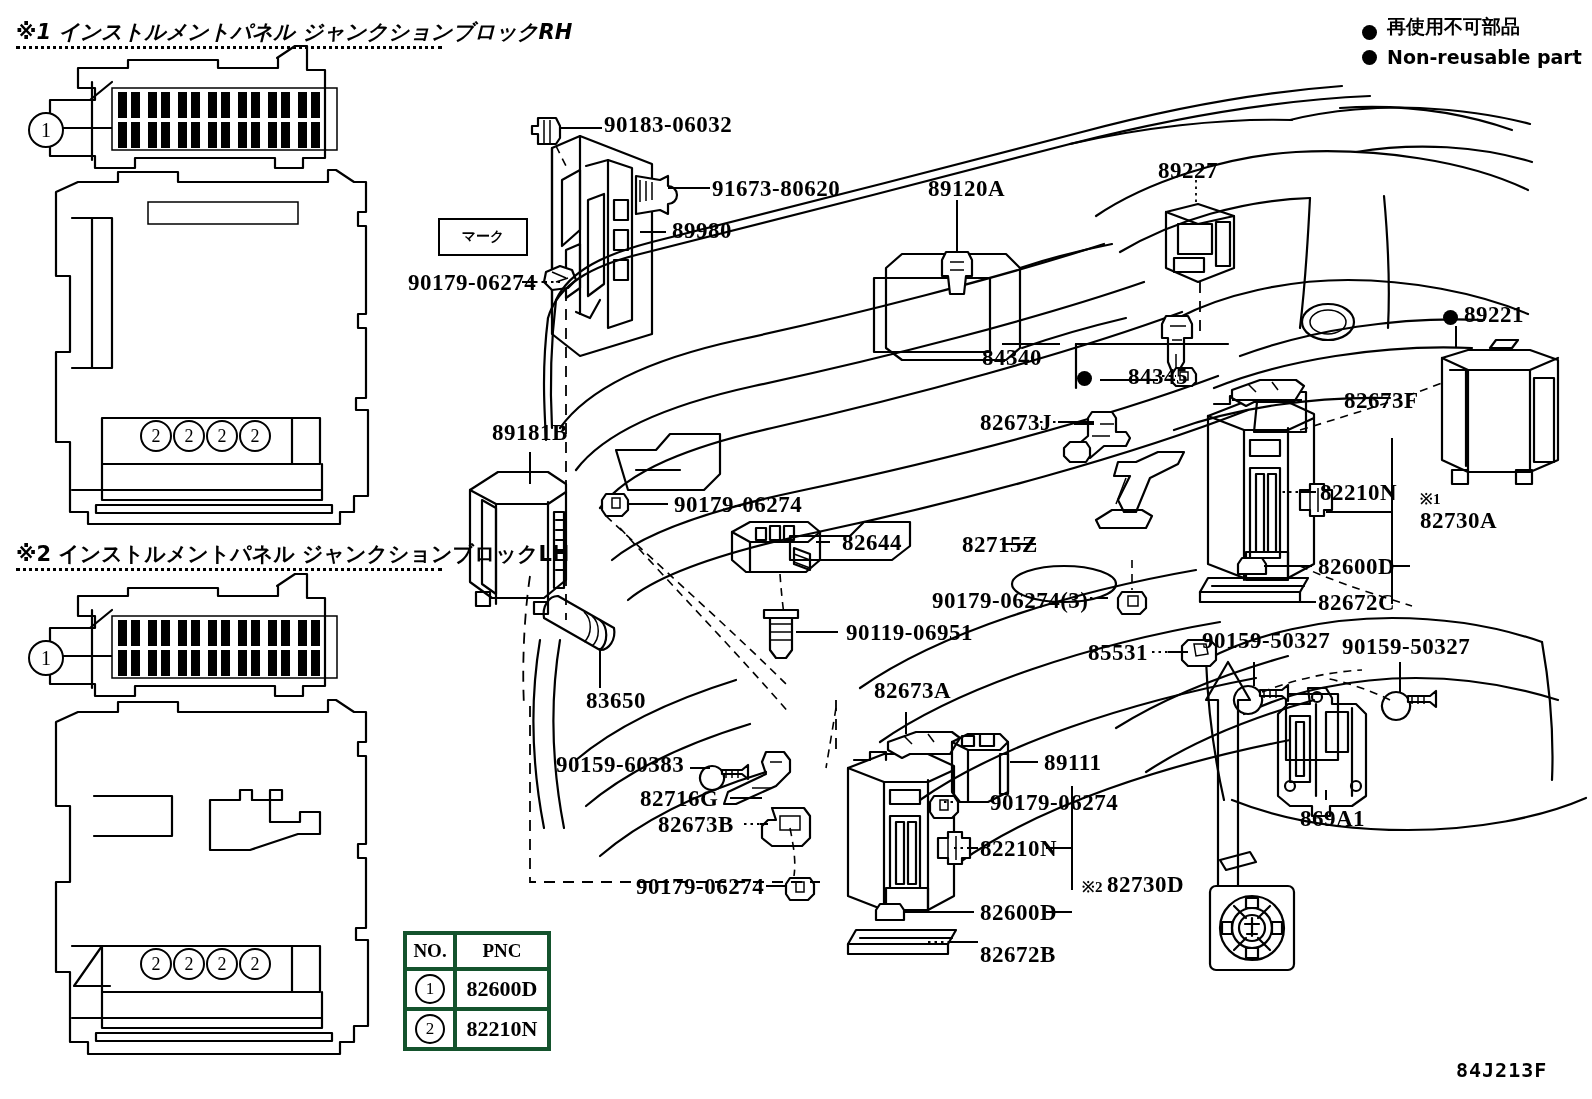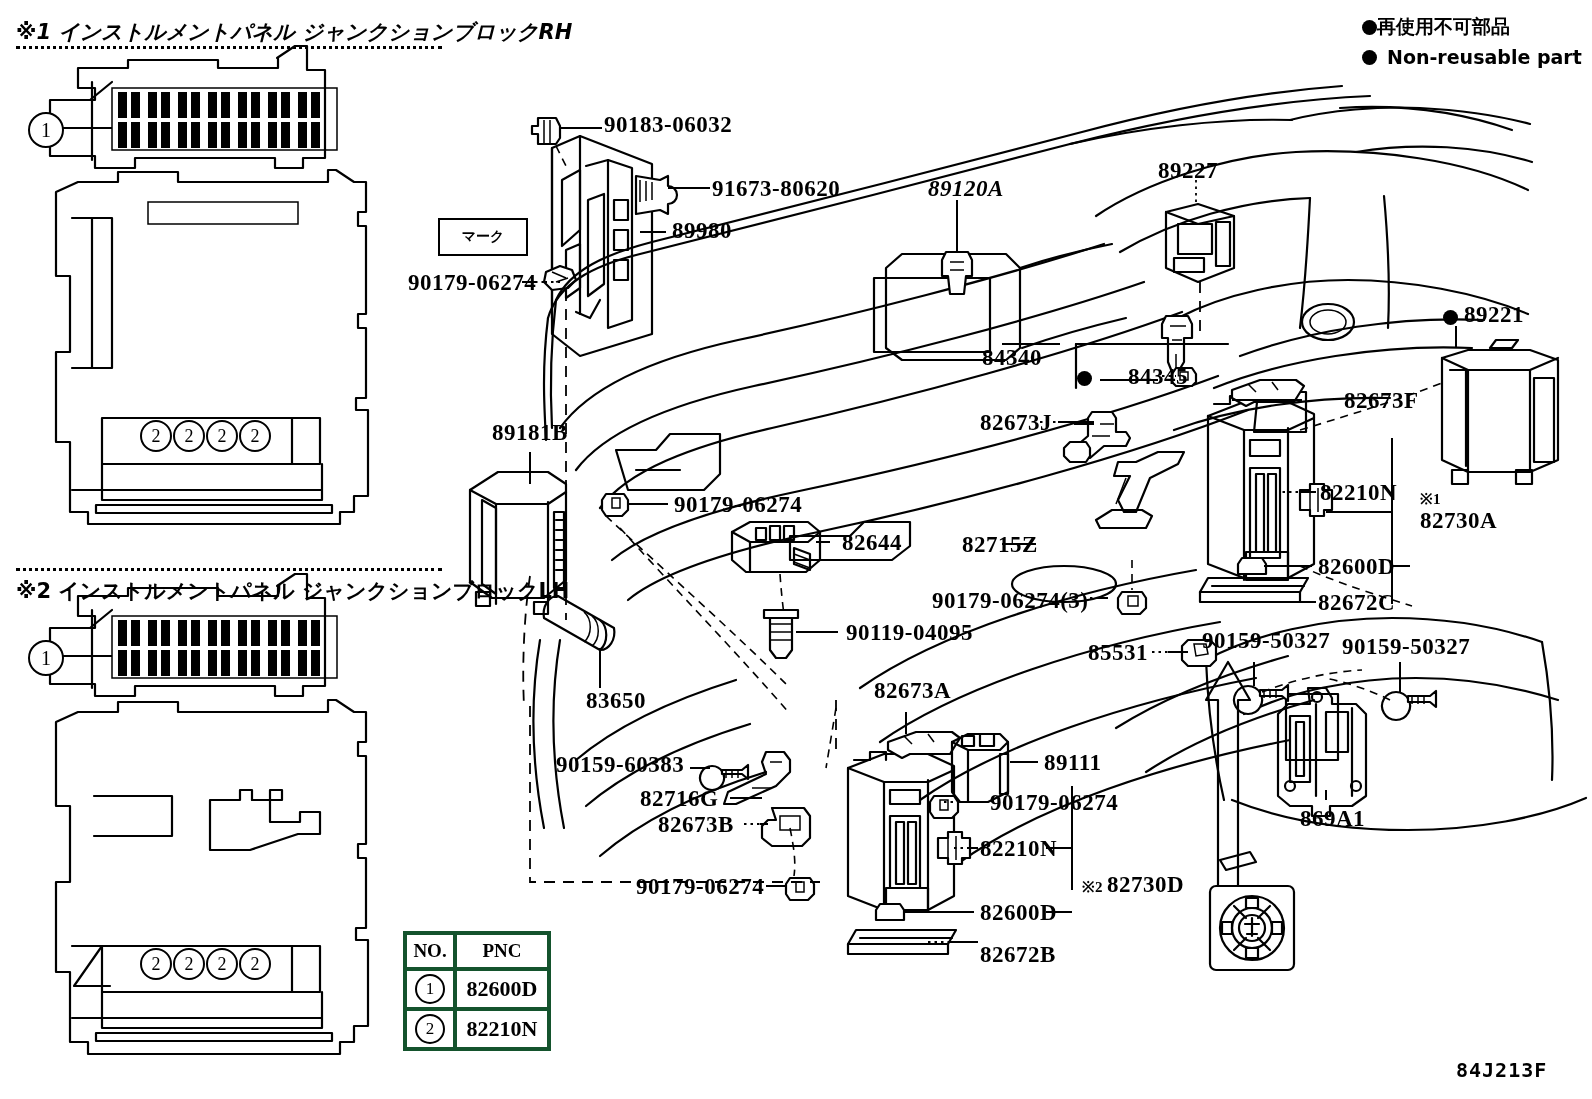--- a/index.html
+++ b/index.html
@@ -526,60 +526,60 @@
     <path class="ld" d="M1392 566 h18"></path>
   </g>
 </svg>
 
 <div class="sec-title jp" style="left:16px;top:18px;font-style:italic;">
   <span>※1</span>
   <span>インストルメントパネル ジャンクションブロックRH</span>
 </div>
 <div class="sec-rule dotted" style="left:16px;top:46px;width:426px;"></div>
 
-<div class="sec-title jp" style="left:16px;top:540px;margin-top:37px;">
+<div class="sec-title jp" style="left:16px;top:540px;">
   <span>※2</span>
   <span>インストルメントパネル ジャンクションブロックLH</span>
 </div>
 <div class="sec-rule dotted" style="left:16px;top:568px;width:426px;"></div>
 
 <div class="circnum" style="left:28px;top:112px;width:32px;height:32px;font-size:20px;">1</div>
 <div class="circnum" style="left:28px;top:640px;width:32px;height:32px;font-size:20px;">1</div>
 
 <div class="circnum" style="left:140px;top:420px;width:28px;height:28px;font-size:18px;">2</div>
 <div class="circnum" style="left:173px;top:420px;width:28px;height:28px;font-size:18px;">2</div>
 <div class="circnum" style="left:206px;top:420px;width:28px;height:28px;font-size:18px;">2</div>
 <div class="circnum" style="left:239px;top:420px;width:28px;height:28px;font-size:18px;">2</div>
 
 <div class="circnum" style="left:140px;top:948px;width:28px;height:28px;font-size:18px;">2</div>
 <div class="circnum" style="left:173px;top:948px;width:28px;height:28px;font-size:18px;">2</div>
 <div class="circnum" style="left:206px;top:948px;width:28px;height:28px;font-size:18px;">2</div>
 <div class="circnum" style="left:239px;top:948px;width:28px;height:28px;font-size:18px;">2</div>
 
 <div style="position:absolute;left:1362px;top:14px;">
-  <div style="display:flex;align-items:center;gap:0;margin-bottom:6px;">
+  <div style="display:flex;align-items:flex-end;gap:10px;margin-bottom:6px;">
     <span style="width:15px;height:15px;border-radius:50%;background:#000;display:inline-block;"></span>
     <span class="legend-txt">再使用不可部品</span>
   </div>
   <div style="display:flex;align-items:center;gap:10px;">
     <span style="width:15px;height:15px;border-radius:50%;background:#000;display:inline-block;"></span>
     <span class="legend-txt">Non-reusable part</span>
   </div>
 </div>
 
 <div class="mark-box" style="left:438px;top:218px;width:86px;height:34px;">
   <span class="jp" style="font-size:14px;">マーク</span>
 </div>
 
 <div class="lbl pn" style="left:604px;top:112px;">90183-06032</div>
 <div class="lbl pn" style="left:712px;top:176px;">91673-80620</div>
 <div class="lbl pn" style="left:672px;top:218px;">89980</div>
 <div class="lbl pn" style="left:408px;top:270px;">90179-06274</div>
 
-<div class="lbl pn" style="left:928px;top:176px;font-style:italic;">89120A</div>
+<div class="lbl pn" style="left:928px;top:176px;">89120A</div>
 <div class="lbl pn" style="left:1158px;top:158px;">89227</div>
 
 <div class="dot" style="left:1443px;top:310px;"></div>
 <div class="lbl pn" style="left:1464px;top:302px;">89221</div>
 
 <div class="lbl pn" style="left:982px;top:345px;">84340</div>
 <div class="dot" style="left:1077px;top:371px;"></div>
 <div class="lbl pn" style="left:1128px;top:364px;">84345</div>
 
 <div class="lbl pn" style="left:980px;top:410px;">82673J</div>
@@ -592,21 +592,21 @@
 
 <div class="lbl pn" style="left:1320px;top:480px;">82210N</div>
 <div style="position:absolute;left:1420px;top:488px;">
   <span class="lbl pn-s" style="position:static;font-size:15px;">※1</span>
   <div class="lbl pn" style="position:static;">82730A</div>
 </div>
 <div class="lbl pn" style="left:1318px;top:554px;">82600D</div>
 <div class="lbl pn" style="left:1318px;top:590px;">82672C</div>
 
 <div class="lbl pn" style="left:932px;top:588px;">90179-06274(3)</div>
-<div class="lbl pn" style="left:846px;top:620px;">90119-04095</div>
+<div class="lbl pn" style="left:846px;top:620px;">90119-06951</div>
 <div class="lbl pn" style="left:586px;top:688px;">83650</div>
 <div class="lbl pn" style="left:1088px;top:640px;">85531</div>
 
 <div class="lbl pn" style="left:1202px;top:628px;">90159-50327</div>
 <div class="lbl pn" style="left:1342px;top:634px;">90159-50327</div>
 <div class="lbl pn" style="left:1300px;top:806px;text-align:center;">869A1</div>
 
 <div class="lbl pn" style="left:874px;top:678px;">82673A</div>
 <div class="lbl pn" style="left:1044px;top:750px;">89111</div>
 <div class="lbl pn" style="left:990px;top:790px;">90179-06274</div>

